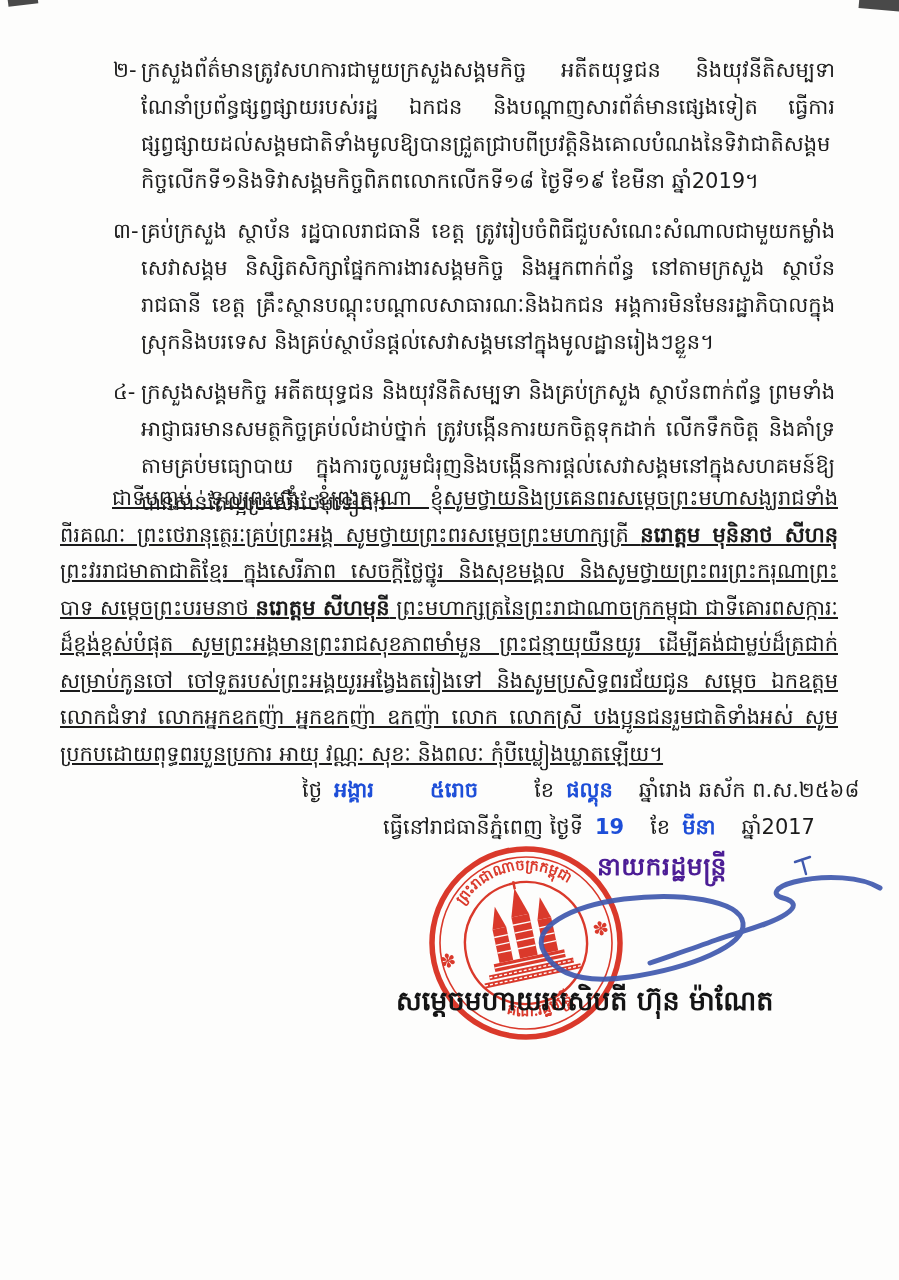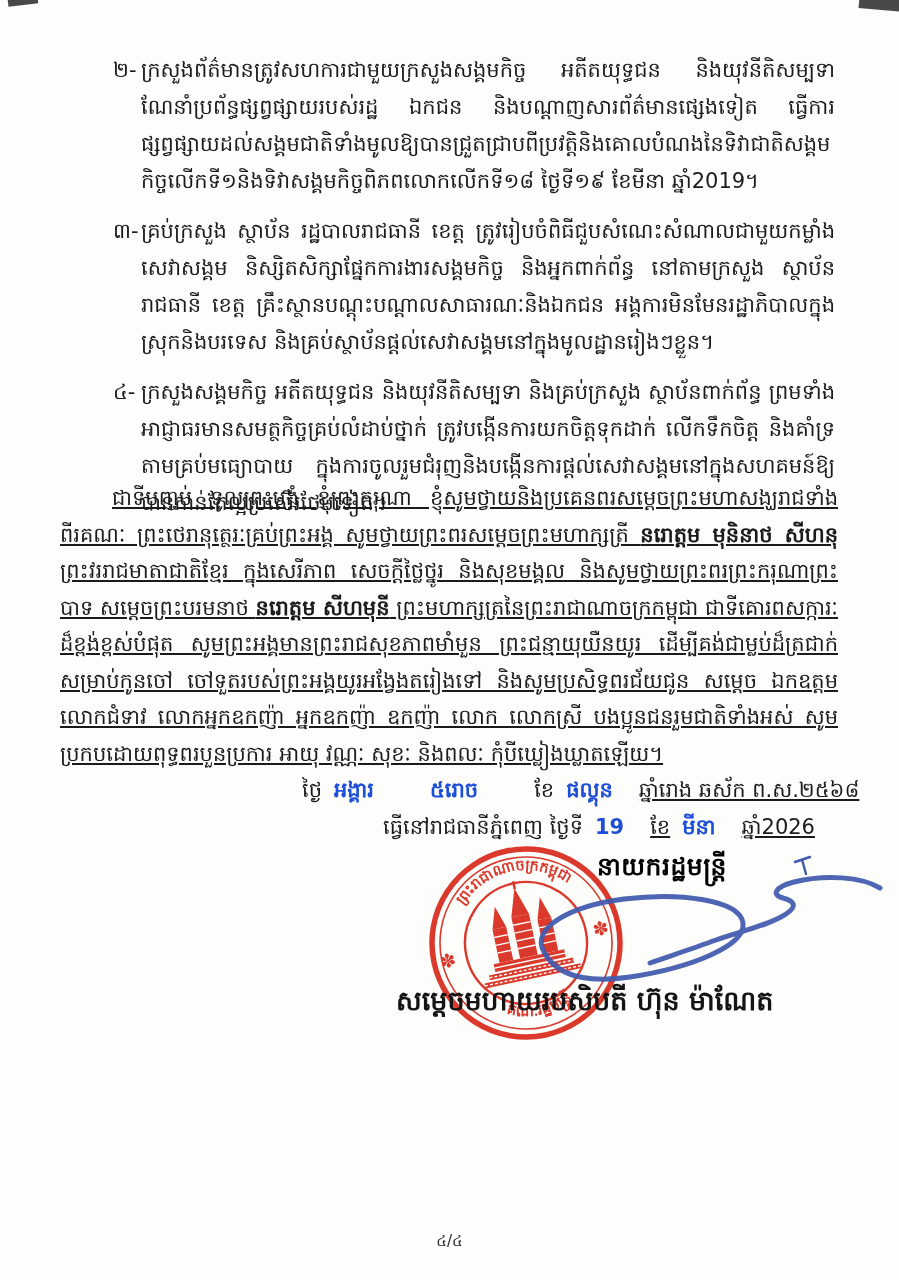--- a/index.html
+++ b/index.html
@@ -30,26 +30,26 @@
     text-indent:52px;
     text-decoration:underline;
   }
   .royal-name{font-weight:bold;}
 
   .date-block{position:absolute;font-size:21px;white-space:nowrap;}
   .date-line1{top:776px;left:302px;}
   .date-line2{top:813px;left:383px;}
   .hand{color:#1d4ed8;font-weight:bold;}
   .dl-gap-s{margin-left:12px;}
-  .dl-gap-m{margin-left:26px;text-decoration:underline;}
+  .dl-gap-m{margin-left:26px;}
   .dl-gap-l{margin-left:56px;}
 
   .pm-title{
     position:absolute;top:851px;left:597px;
-    color:#000000;font-weight:bold;font-size:25px;letter-spacing:.5px;
+    color:#4c1d95;font-weight:bold;font-size:25px;letter-spacing:.5px;
     white-space:nowrap;
   }
   .check-mark{position:absolute;top:855px;left:793px;}
 
   .seal{position:absolute;top:843px;left:426px;}
   .signature{position:absolute;top:866px;left:528px;}
 
   .signer-name{
     position:absolute;top:984px;left:396px;width:480px;
     font-size:27px;font-weight:bold;white-space:nowrap;color:#141414;
@@ -82,21 +82,21 @@
 
   <div class="closing-paragraph">
     <span>ជាទីបញ្ចប់ ទូលព្រះបង្គំ ខ្ញុំព្រះករុណា ខ្ញុំសូមថ្វាយនិងប្រគេនពរសម្តេចព្រះមហាសង្ឃរាជទាំងពីរគណៈ ព្រះថេរានុត្ថេរៈគ្រប់ព្រះអង្គ សូមថ្វាយព្រះពរសម្តេចព្រះមហាក្សត្រី </span><span class="royal-name">នរោត្តម មុនិនាថ សីហនុ</span><span> ព្រះវររាជមាតាជាតិខ្មែរ ក្នុងសេរីភាព សេចក្តីថ្លៃថ្នូរ និងសុខមង្គល និងសូមថ្វាយព្រះពរព្រះករុណាព្រះបាទ សម្តេចព្រះបរមនាថ </span><span class="royal-name">នរោត្តម សីហមុនី</span><span> ព្រះមហាក្សត្រនៃព្រះរាជាណាចក្រកម្ពុជា ជាទីគោរពសក្ការៈដ៏ខ្ពង់ខ្ពស់បំផុត សូមព្រះអង្គមានព្រះរាជសុខភាពមាំមួន ព្រះជន្មាយុយឺនយូរ ដើម្បីគង់ជាម្លប់ដ៏ត្រជាក់សម្រាប់កូនចៅ ចៅទួតរបស់ព្រះអង្គយូរអង្វែងតរៀងទៅ និងសូមប្រសិទ្ធពរជ័យជូន សម្តេច ឯកឧត្តម លោកជំទាវ លោកអ្នកឧកញ៉ា អ្នកឧកញ៉ា ឧកញ៉ា លោក លោកស្រី បងប្អូនជនរួមជាតិទាំងអស់ សូមប្រកបដោយពុទ្ធពរបួនប្រការ អាយុ វណ្ណៈ សុខៈ និងពលៈ កុំបីឃ្លៀងឃ្លាតឡើយ។</span>
   </div>
 
   <div class="date-block date-line1">
     <span>ថ្ងៃ</span><span class="hand dl-gap-s">អង្គារ</span><span class="hand dl-gap-l">៥រោច</span><span class="dl-gap-l">ខែ</span><span class="hand dl-gap-s">ផល្គុន</span><span class="dl-gap-m">ឆ្នាំរោង ឆស័ក ព.ស.២៥៦៨</span>
   </div>
 
   <div class="date-block date-line2">
-    <span>ធ្វើនៅរាជធានីភ្នំពេញ ថ្ងៃទី</span><span class="hand dl-gap-s">19</span><span class="dl-gap-m">ខែ</span><span class="hand dl-gap-s">មីនា</span><span class="dl-gap-m">ឆ្នាំ2026</span>
+    <span>ធ្វើនៅរាជធានីភ្នំពេញ ថ្ងៃទី</span><span class="hand dl-gap-s">19</span><span class="dl-gap-m">ខែ</span><span class="hand dl-gap-s">មីនា</span><span class="dl-gap-m">ឆ្នាំ2017</span>
   </div>
 
   <div class="pm-title">នាយករដ្ឋមន្ត្រី</div>
 
   <svg class="check-mark" width="22" height="24" viewBox="0 0 22 24">
     <path d="M2,7 L17,2 M9,4.5 L13,19" fill="none" stroke="#4059ae" stroke-width="2.4" stroke-linecap="round"></path>
   </svg>
 
   <svg class="seal" width="200" height="200" viewBox="0 0 200 200">
     <g transform="rotate(-12 100 100)" fill="none" stroke="#da392b">
@@ -139,15 +139,14 @@
 
   <svg class="signature" width="362" height="132" viewBox="0 0 362 132">
     <g fill="none" stroke="#4059ae" stroke-width="5" stroke-linecap="round" opacity="0.92">
       <path d="M 352,22 C 334,11 298,8 266,16 C 247,21 243,29 255,32 C 266,35 270,40 258,48 C 242,59 210,66 188,74 C 166,82 142,90 122,97"></path>
       <path d="M 16,86 C 2,62 42,40 96,33 C 152,26 212,34 215,57 C 218,80 162,102 102,111 C 54,118 27,107 16,86"></path>
     </g>
   </svg>
 
   <div class="signer-name">សម្តេចមហាយរបសិបតី ហ៊ុន ម៉ាណែត</div>
 
-  <div class="page-number">៤/៤</div>
 
 </div>
 
 </body></html>

